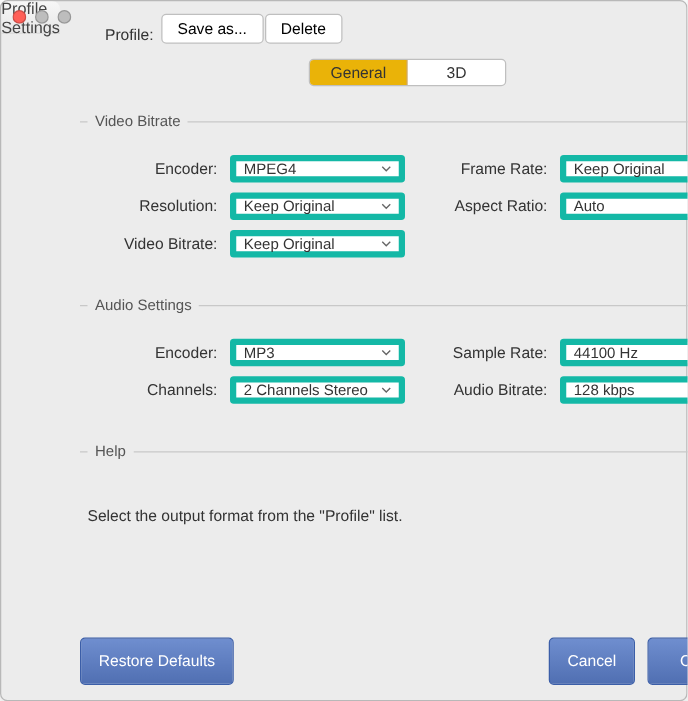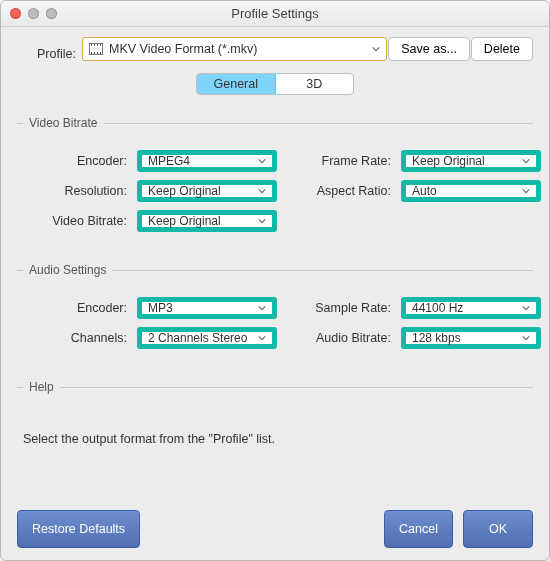--- a/index.html
+++ b/index.html
@@ -12,21 +12,20 @@
     color: #333;
   }
   .window {
     width: 550px;
     height: 561px;
     background: #ececec;
     border: 1px solid #b8b8b8;
     border-radius: 6px;
     box-shadow: 0 6px 18px rgba(0,0,0,0.15);
     display: flex;
-    flex-direction: column;
     position: relative;
   }
   .titlebar {
     height: 26px;
     display: flex;
     align-items: center;
     justify-content: center;
     position: relative;
     font-size: 13px;
     color: #444;
@@ -112,21 +111,21 @@
     justify-content: center;
     font-size: 12.5px;
     cursor: pointer;
     color: #333;
   }
   .segmented .seg + .seg { border-left: 1px solid #bfbfbf; }
   .segmented .seg.active {
     border: 1px solid #d9a94a;
     margin: -1px;
     border-radius: 4px 0 0 4px;
-    background: #7dd3fc;
+    background: #eab308;
     z-index: 1;
   }
   .segmented .seg:nth-child(2).active { border-radius: 0 4px 4px 0; }
 
   .group {
     position: relative;
     margin-top: 14px;
   }
   .group .legend {
     position: absolute;
@@ -230,29 +229,20 @@
       <span class="tl-min"></span>
       <span class="tl-max"></span>
     </div>
     <span>Profile Settings</span>
   </div>
 
   <div class="content">
 
     <div class="profile-row">
       <span class="lbl">Profile:</span>
-      <div class="profile-select">
-        <span class="mkv-icon"></span>
-        <span>MKV Video Format (*.mkv)</span>
-        <span class="chev">
-          <svg class="chev-svg" viewBox="0 0 10 10">
-              <path d="M1 3 L5 7 L9 3" stroke="#666" fill="none" stroke-width="1.4"></path>
-            </svg>
-        </span>
-      </div>
       <button class="btn">Save as...</button>
       <button class="btn">Delete</button>
     </div>
 
     <div class="segmented">
       <div class="seg active">General</div>
       <div class="seg">3D</div>
     </div>
 
     <div class="group">

